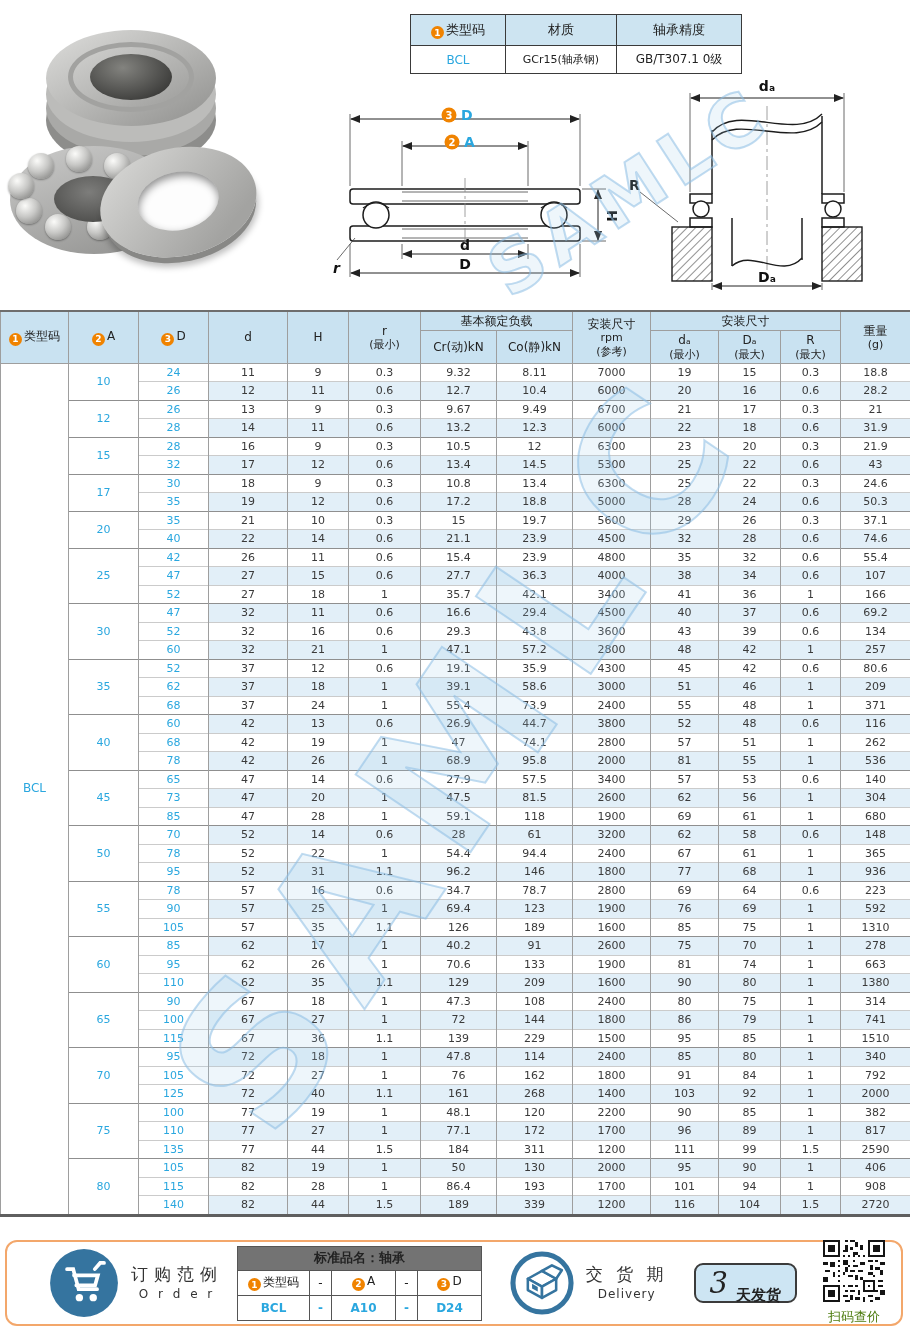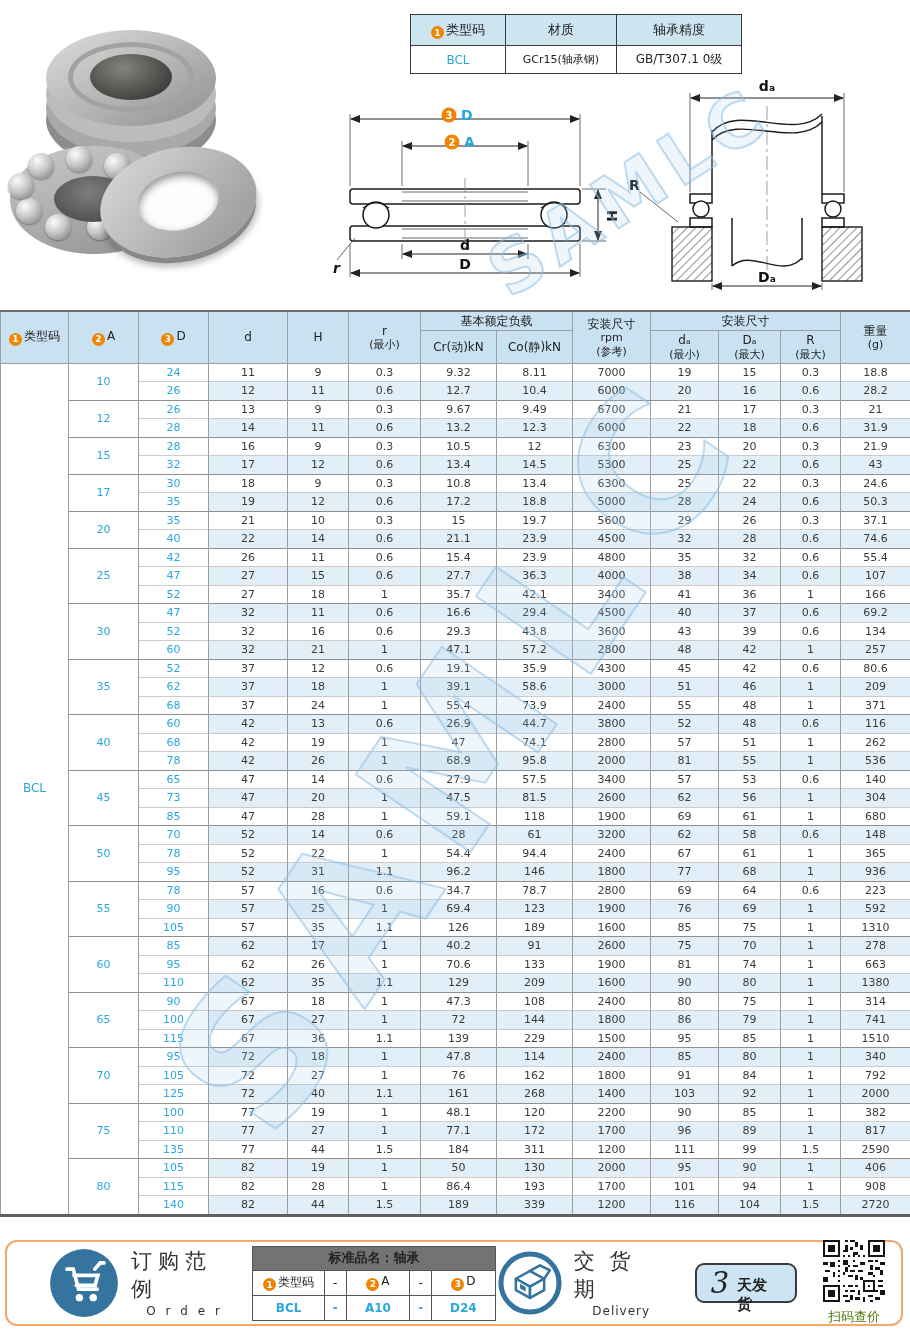--- a/index.html
+++ b/index.html
@@ -36,21 +36,21 @@
   table.main tr.gstart td{border-top:1.5px solid #8f8f8f;}
   table.main td.type-col{color:#2aa7df;font-size:12px;background:#fff;border-bottom:none;}
   table.main td.a-col{color:#2aa7df;background:#fff;}
   table.main td.d-col{color:#2aa7df;}
   table.main tr.band td.val{background:#e2eff8;}
   
   .footer{position:absolute;left:5px;top:1240px;width:898px;height:86px;border:2px solid #f3a76b;border-radius:12px;
     display:flex;align-items:center;box-sizing:border-box;padding:0 16px 0 40px;background:#fff;z-index:4;}
   .icon-circle{flex:0 0 auto;}
   .f-text{margin:0 14px 0 10px;line-height:1.35;}
-  .f-text .cn{font-size:21px;letter-spacing:6px;color:#333;}
+  .f-text .cn{font-size:17px;letter-spacing:6px;color:#333;}
   .f-text .en{font-size:12px;letter-spacing:3px;color:#333;text-align:center;}
   table.order{border-collapse:collapse;table-layout:fixed;}
   table.order th,table.order td{border:1px solid #555;text-align:center;padding:0;}
   table.order th{font-size:13px;font-weight:bold;height:23px;background:#737373;}
   table.order td{font-size:12px;height:24px;background:#fff;}
   table.order td.code{color:#2aa7df;font-weight:bold;}
   .f-right{display:flex;align-items:center;margin-left:auto;}
   .days-box{display:flex;align-items:center;gap:8px;background:#cde5f3;border:2px solid #3b3b3b;border-radius:9px;
     padding:2px 14px;height:40px;box-sizing:border-box;margin-left:12px;}
   .days-num{font-family:"DejaVu Serif","Liberation Serif",serif;font-style:italic;font-size:29px;color:#222;}

